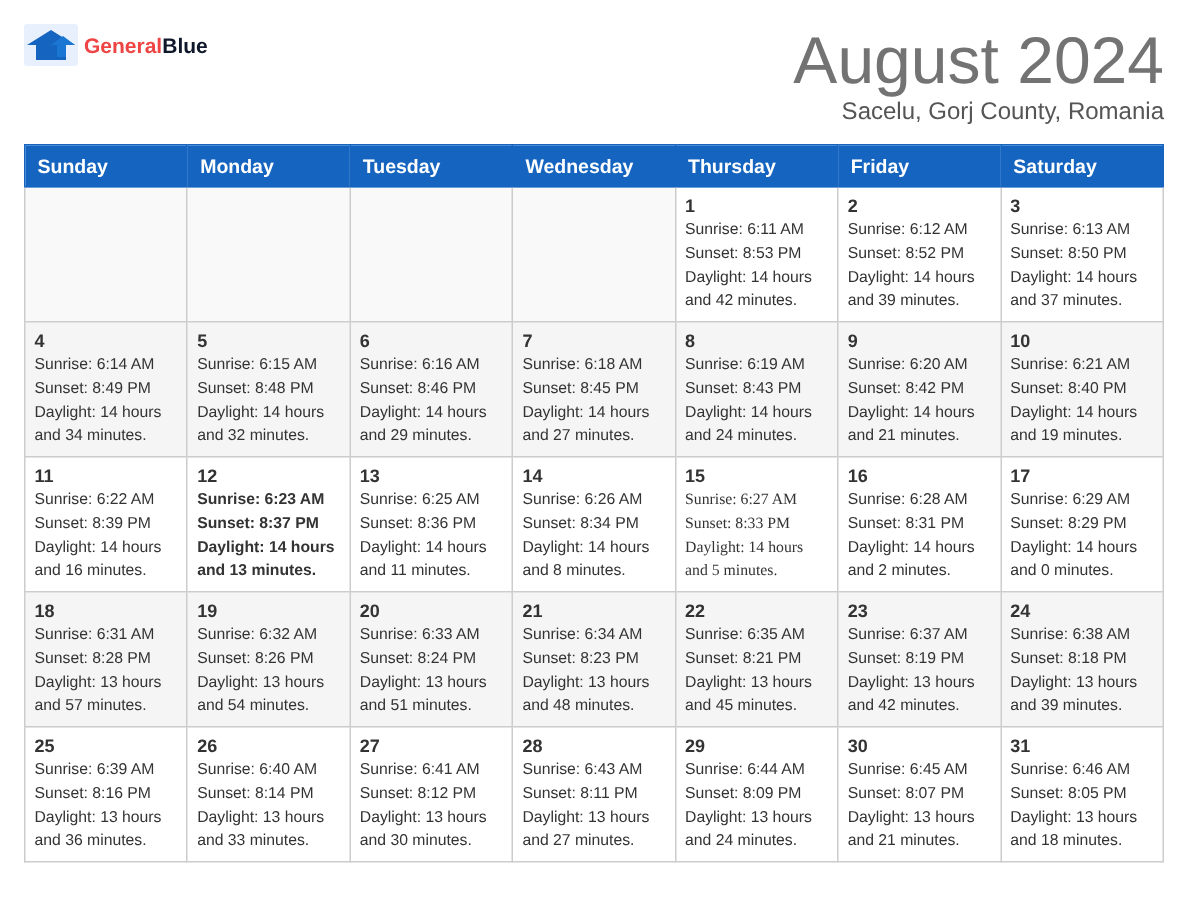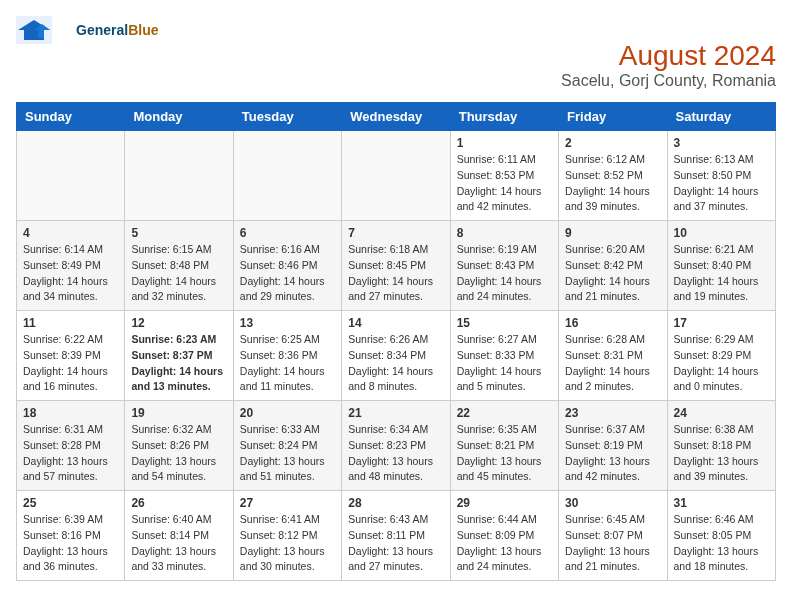--- a/index.html
+++ b/index.html
@@ -24,24 +24,23 @@
     .logo-blue { color: #1565c0; }
     .logo-icon {
       width: 36px;
       height: 28px;
       margin-right: 4px;
     }
     .title-section {
       text-align: right;
     }
     .main-title {
-      font-size: 28px;
-      color: #c2410c;
+      font-size: 44px;
+      color: #737373;
       font-weight: normal;
-      margin-top: 24px;
     }
     .subtitle {
       font-size: 16px;
       color: #555;
     }
     .calendar {
       width: 100%;
       border-collapse: collapse;
       border: 1px solid #ccc;
     }
@@ -89,22 +88,22 @@
 
 <div class="header-section">
   <div class="logo">
     <svg class="logo-icon" viewBox="0 0 36 28">
       <rect x="0" y="0" width="36" height="28" rx="2" fill="#e8f0fe"></rect>
       <polygon points="18,4 34,14 28,14 28,24 8,24 8,14 2,14" fill="#1565c0"></polygon>
       <polygon points="26,8 34,14 28,14 28,22 22,22 22,14 18,14" fill="#1976d2"></polygon>
     </svg>
     <div>
       <div style="display:flex;">
-        <span class="logo-general" style="color:#0c4a6e;font-size:14px;font-weight:bold;margin-left:20px;">General</span>
-        <span class="logo-blue" style="color:#a16207;font-size:14px;font-weight:bold;">Blue</span>
+        <span class="logo-general" style="color:#ef4444;font-size:14px;font-weight:bold;">General</span>
+        <span class="logo-blue" style="color:#0f172a;font-size:14px;font-weight:bold;">Blue</span>
       </div>
     </div>
   </div>
   <div class="title-section">
     <div class="main-title">August 2024</div>
     <div class="subtitle">Sacelu, Gorj County, Romania</div>
   </div>
 </div>
 
 <table class="calendar">
@@ -208,21 +207,21 @@
 Daylight: 14 hours and 11 minutes.</div>
         </td>
         <td>
           <span class="day-number">14</span>
           <div class="day-info" style="white-space: pre-line;">Sunrise: 6:26 AM
 Sunset: 8:34 PM
 Daylight: 14 hours and 8 minutes.</div>
         </td>
         <td>
           <span class="day-number">15</span>
-          <div class="day-info" style="white-space: pre-line;">Sunrise: 6:27 AM
+          <div class="day-info" style="white-space: pre-line; font-family: Liberation Serif, serif;">Sunrise: 6:27 AM
 Sunset: 8:33 PM
 Daylight: 14 hours and 5 minutes.</div>
         </td>
         <td>
           <span class="day-number">16</span>
           <div class="day-info" style="white-space: pre-line;">Sunrise: 6:28 AM
 Sunset: 8:31 PM
 Daylight: 14 hours and 2 minutes.</div>
         </td>
         <td>

